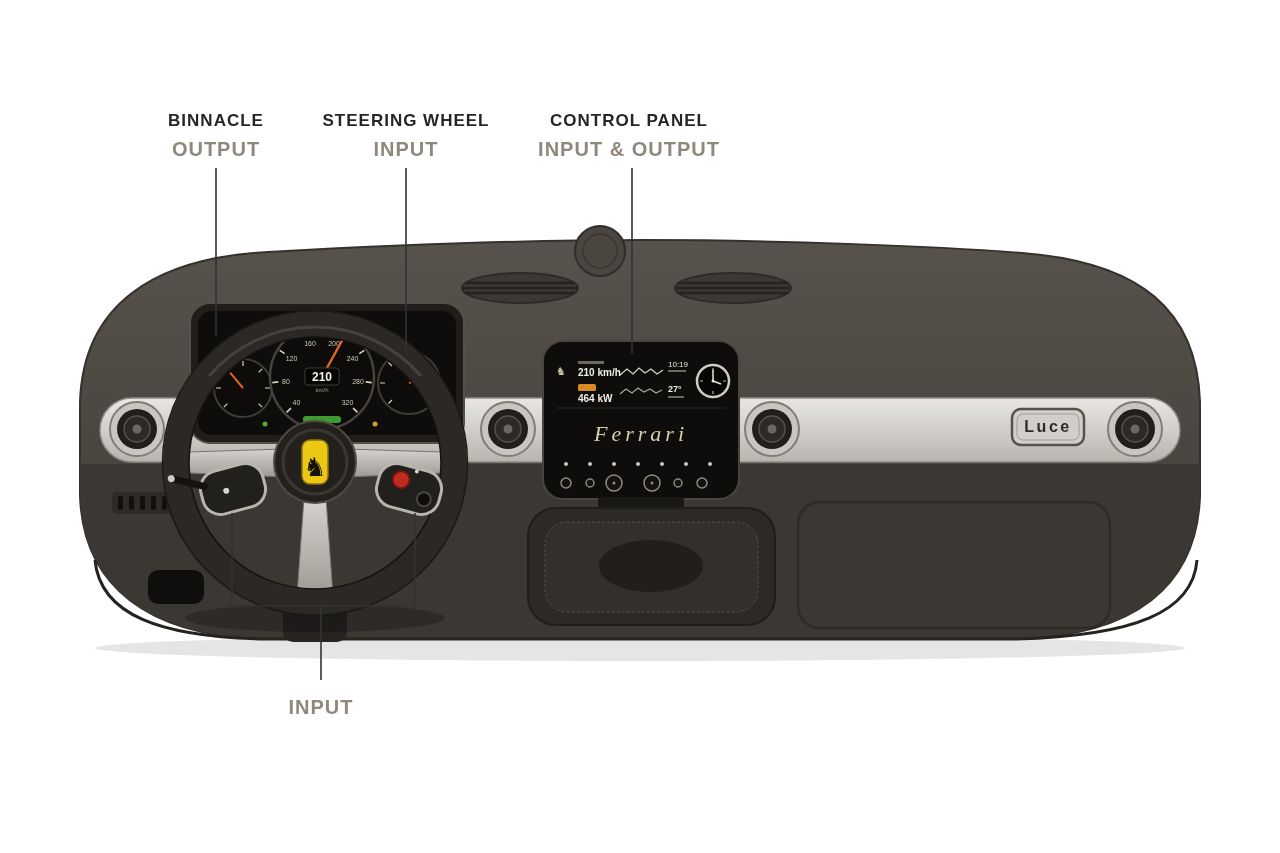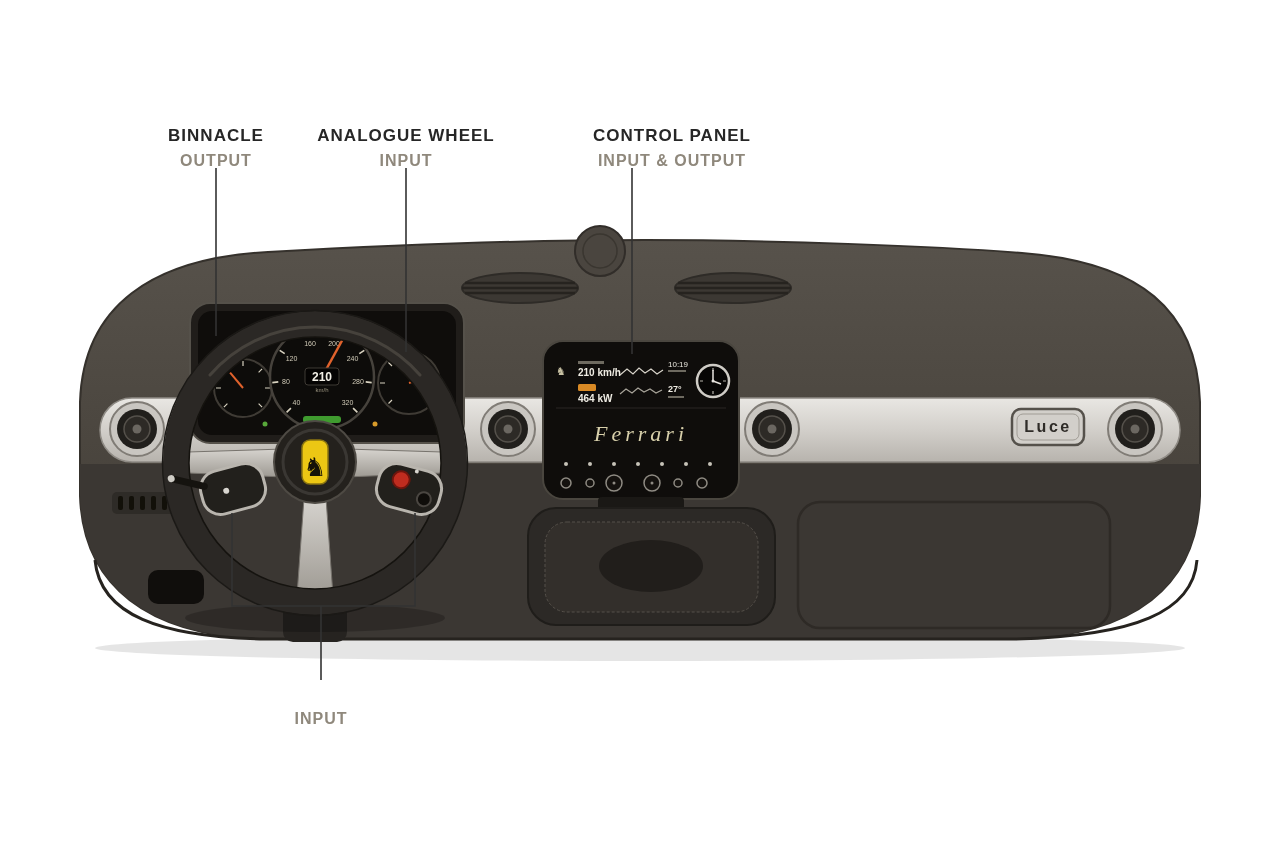--- a/index.html
+++ b/index.html
@@ -1,21 +1,21 @@
 <!DOCTYPE html>
 <html><head>
 <meta charset="utf-8">
 <style>
   html,body{margin:0;padding:0;background:#ffffff;}
   .canvas{position:relative;width:1280px;height:853px;background:#ffffff;overflow:hidden;
           font-family:"Liberation Sans",sans-serif;}
   .art{position:absolute;inset:0;}
   .label{position:absolute;transform:translateX(-50%);text-align:center;
-         font-weight:bold;font-size:17px;letter-spacing:1px;color:#262626;line-height:1.55;white-space:nowrap;margin-top:15px;}
-  .label .sub{display:block;color:#8f887c;font-size:16px;}
+         font-weight:bold;font-size:17px;letter-spacing:1px;color:#262626;line-height:1.55;white-space:nowrap;}
+  .label .sub{display:block;color:#8f887c;font-size:20px;}
   svg text{font-family:"Liberation Sans",sans-serif;}
   svg .serif{font-family:"Liberation Serif",serif;}
 </style>
 </head>
 <body>
 
 <div class="canvas">
 
 <svg class="art" viewBox="0 0 1280 853">
   <defs>
@@ -233,24 +233,24 @@
     <line x1="632" y1="168" x2="632" y2="354"></line>
     <path d="M232 513 V606 H415 V513 M321 606 V680"></path>
   </g>
 </svg>
 
 <div class="label" style="left:216px;top:108px;">
   <span>BINNACLE</span>
   <span class="sub">OUTPUT</span>
 </div>
 <div class="label" style="left:406px;top:108px;">
-  <span>ANALOGUE WHEEL</span>
+  <span>STEERING WHEEL</span>
   <span class="sub">INPUT</span>
 </div>
-<div class="label" style="left:672px;top:108px;">
+<div class="label" style="left:629px;top:108px;">
   <span>CONTROL PANEL</span>
   <span class="sub">INPUT &amp; OUTPUT</span>
 </div>
 <div class="label" style="left:321px;top:692px;">
   <span class="sub">INPUT</span>
 </div>
 
 </div>
 
 </body></html>

